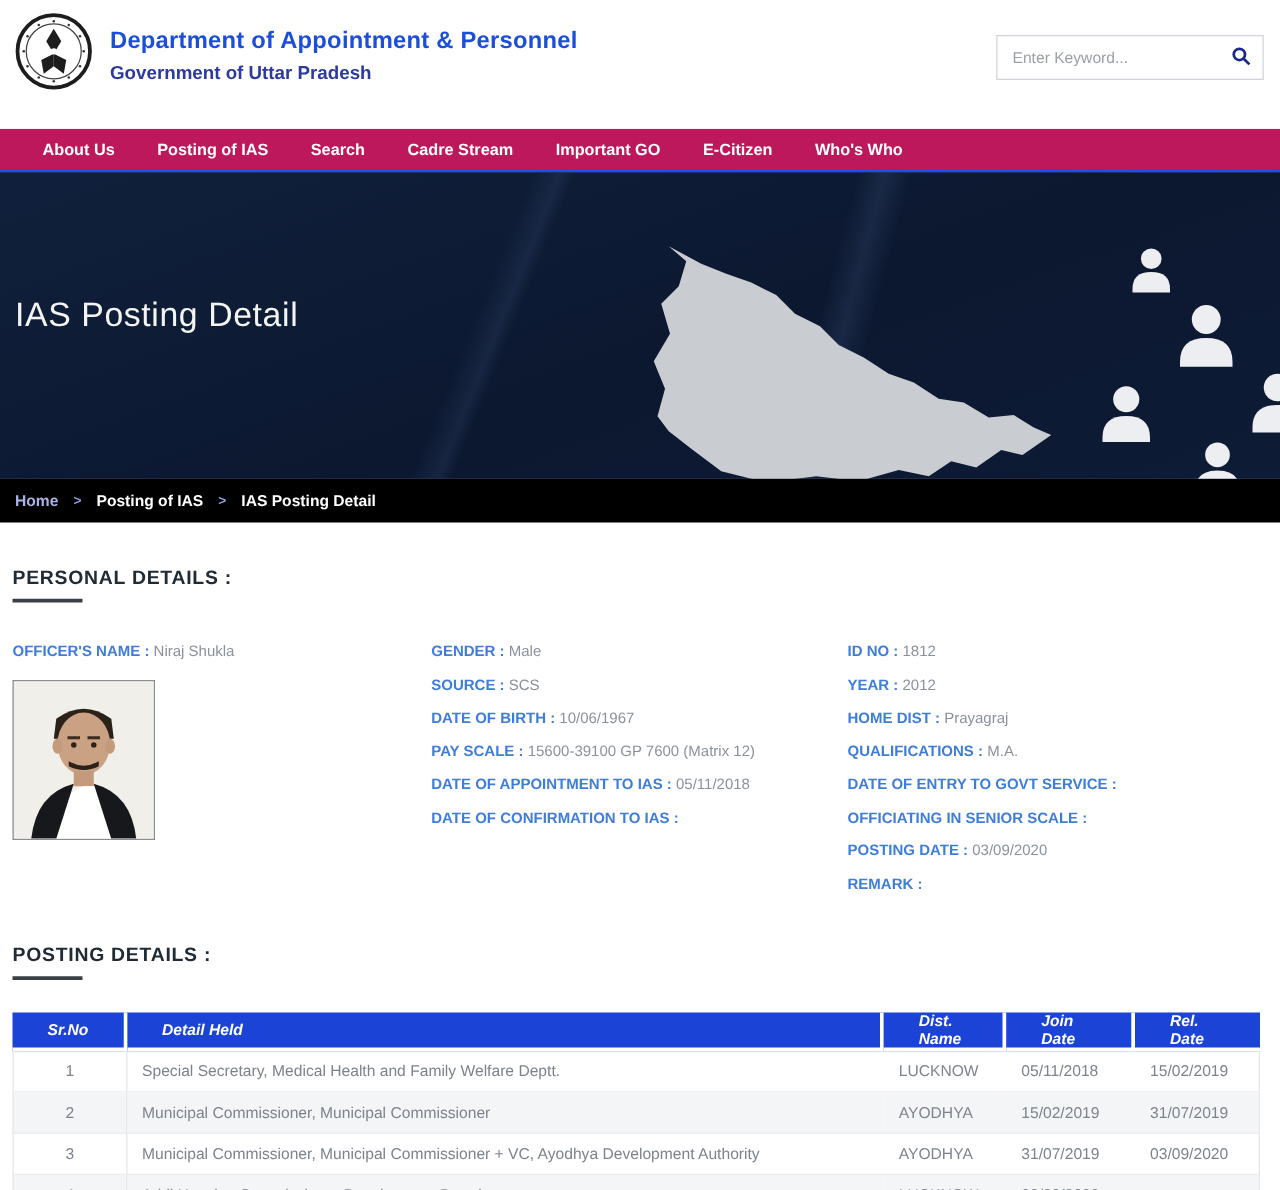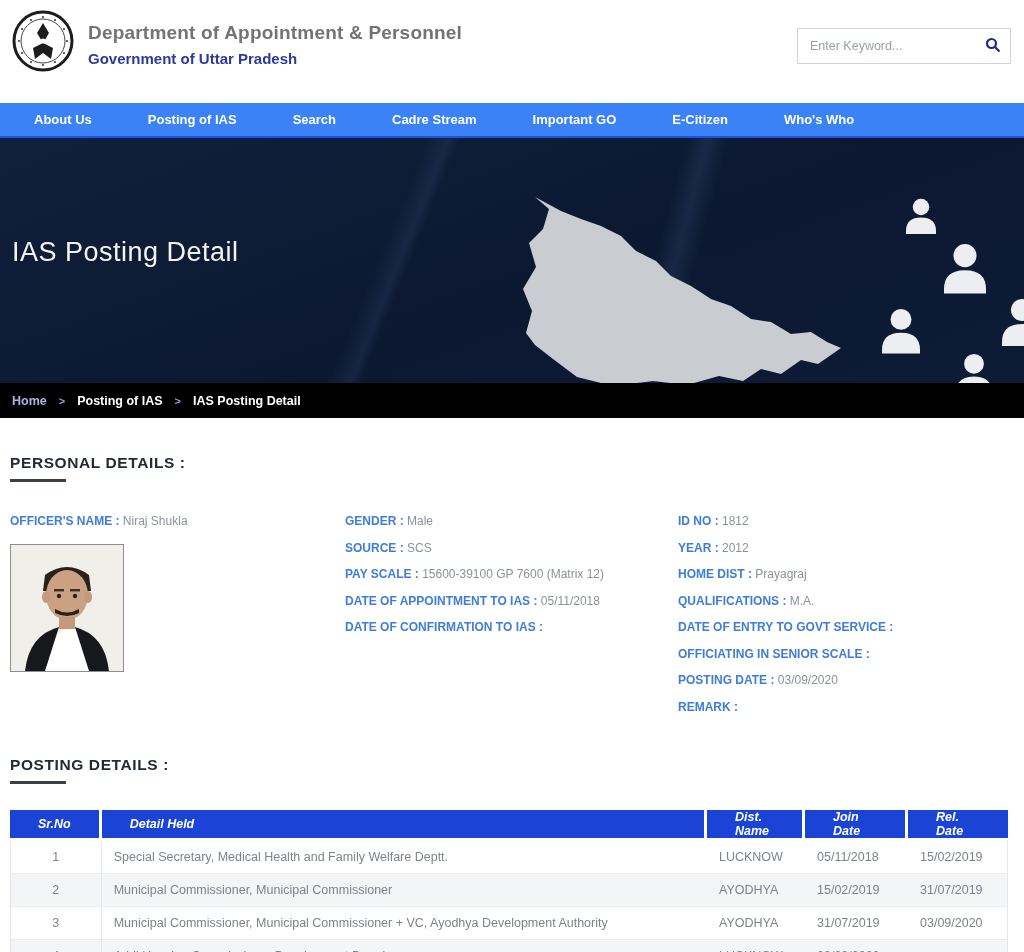--- a/index.html
+++ b/index.html
@@ -3,33 +3,33 @@
 <meta charset="utf-8">
 <style>
   * { margin:0; padding:0; box-sizing:border-box; }
   html,body { width:1024px; height:952px; background:#fff; overflow:hidden;
               font-family:"Liberation Sans", sans-serif; }
 
   
   .header { height:103px; background:#fff; position:relative; }
   .logo { position:absolute; left:12px; top:9px; width:62px; height:64px; }
   .brand { position:absolute; left:88px; top:22px; }
-  .brand-title { font-size:19px; font-weight:bold; color:#737373; letter-spacing:.2px; }
+  .brand-title { font-size:19px; font-weight:bold; color:#1d4ed8; letter-spacing:.2px; }
   .brand-sub   { font-size:15px; font-weight:bold; color:#2b3a9c; margin-top:6px; }
   .searchbox { position:absolute; right:13px; top:28px; width:214px; height:36px;
                border:1px solid #cfd3d9; background:#fff; display:flex; align-items:center; }
   .searchbox input { flex:1; border:none; outline:none; font-size:12.5px; color:#404040;
                      padding-left:12px; font-family:inherit; background:transparent; }
   .searchbox input::placeholder { color:#9aa0a9; }
   .search-btn { width:34px; height:34px; border:none; background:transparent; cursor:pointer;
                 display:flex; align-items:center; justify-content:center; }
 
   
-  .nav { height:33px; background:#3b82f6; display:flex; align-items:center;
-         padding-left:34px; gap:56px; }
+  .nav { height:33px; background:#be185d; display:flex; align-items:center;
+         padding-left:34px; gap:34px; }
   .nav-item { color:#fff; font-size:13px; font-weight:bold; cursor:pointer; white-space:nowrap; }
 
   
   .hero { height:247px; background:#0d1a31; position:relative; overflow:hidden;
           border-top:2px solid #2050e0; }
   .hero-streaks { position:absolute; inset:0;
     background:
       linear-gradient(112deg, rgba(255,255,255,0) 38%, rgba(70,95,140,.18) 40%, rgba(255,255,255,0) 41%),
       linear-gradient(105deg, rgba(255,255,255,0) 63%, rgba(70,95,140,.22) 65%, rgba(255,255,255,0) 67%),
       linear-gradient(160deg, #10203c 0%, #0c1830 55%, #0e1b35 100%); }
@@ -213,20 +213,21 @@
 
           <path d="M14,126 q4,-36 34,-44 l-14,44 z" fill="#17181c"></path>
           <path d="M98,126 q-4,-36 -34,-44 l14,44 z" fill="#17181c"></path>
           <path d="M48,84 l8,10 8,-10 4,6 -12,36 -12,-36 z" fill="#17181c" opacity="0"></path>
         </svg>
       </div>
     </div>
     <div class="pd-col1">
         <div class="field"><span class="lbl">GENDER : </span><span class="val">Male</span></div>
         <div class="field"><span class="lbl">SOURCE : </span><span class="val">SCS</span></div>
+        <div class="field"><span class="lbl">DATE OF BIRTH : </span><span class="val">10/06/1967</span></div>
         <div class="field"><span class="lbl">PAY SCALE : </span><span class="val">15600-39100 GP 7600 (Matrix 12)</span></div>
         <div class="field"><span class="lbl">DATE OF APPOINTMENT TO IAS : </span><span class="val">05/11/2018</span></div>
         <div class="field"><span class="lbl">DATE OF CONFIRMATION TO IAS : </span><span class="val"></span></div>
       </div>
     <div class="pd-col2">
         <div class="field"><span class="lbl">ID NO : </span><span class="val">1812</span></div>
         <div class="field"><span class="lbl">YEAR : </span><span class="val">2012</span></div>
         <div class="field"><span class="lbl">HOME DIST : </span><span class="val">Prayagraj</span></div>
         <div class="field"><span class="lbl">QUALIFICATIONS : </span><span class="val">M.A.</span></div>
         <div class="field"><span class="lbl">DATE OF ENTRY TO GOVT SERVICE : </span><span class="val"></span></div>

